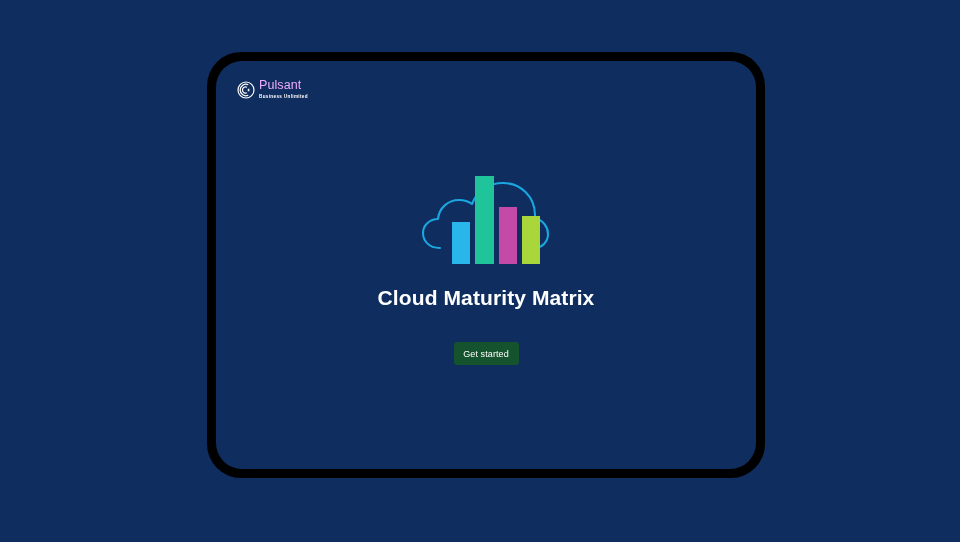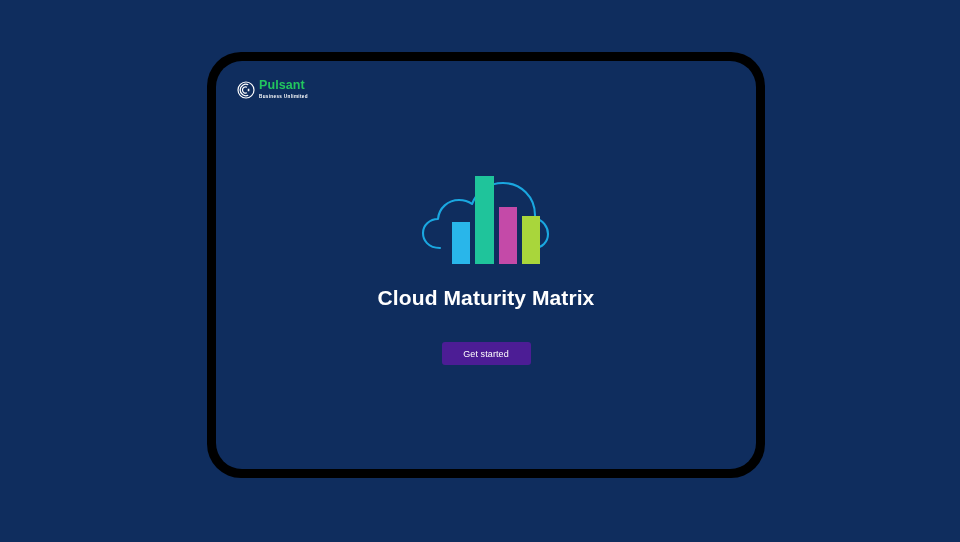--- a/index.html
+++ b/index.html
@@ -57,23 +57,23 @@
     flex: 0 0 auto;
     display: block;
   }
   .brand-text {
     display: flex;
     flex-direction: column;
     justify-content: center;
     line-height: 1;
   }
   .brand-name {
-    color: #22c55e;
+    color: #f0abfc;
     font-size: 12.5px;
-    font-weight: bold;
+    font-weight: normal;
     letter-spacing: 0.1px;
     line-height: 13px;
   }
   .brand-tagline {
     color: #ffffff;
     font-size: 4.6px;
     font-weight: bold;
     letter-spacing: 0.35px;
     line-height: 7px;
     margin-top: 1px;
@@ -99,23 +99,23 @@
   .hero-title {
     margin-top: 22px;
     color: #ffffff;
     font-size: 21px;
     font-weight: bold;
     letter-spacing: 0.1px;
     white-space: nowrap;
   }
   .cta-button {
     margin-top: 32px;
-    width: 89px;
+    width: 65px;
     height: 23px;
-    background: #4c1d95;
+    background: #14532d;
     color: #ffffff;
     border: none;
     border-radius: 3px;
     font-family: "Liberation Sans", sans-serif;
     font-size: 9px;
     letter-spacing: 0.1px;
     cursor: pointer;
     display: flex;
     align-items: center;
     justify-content: center;

